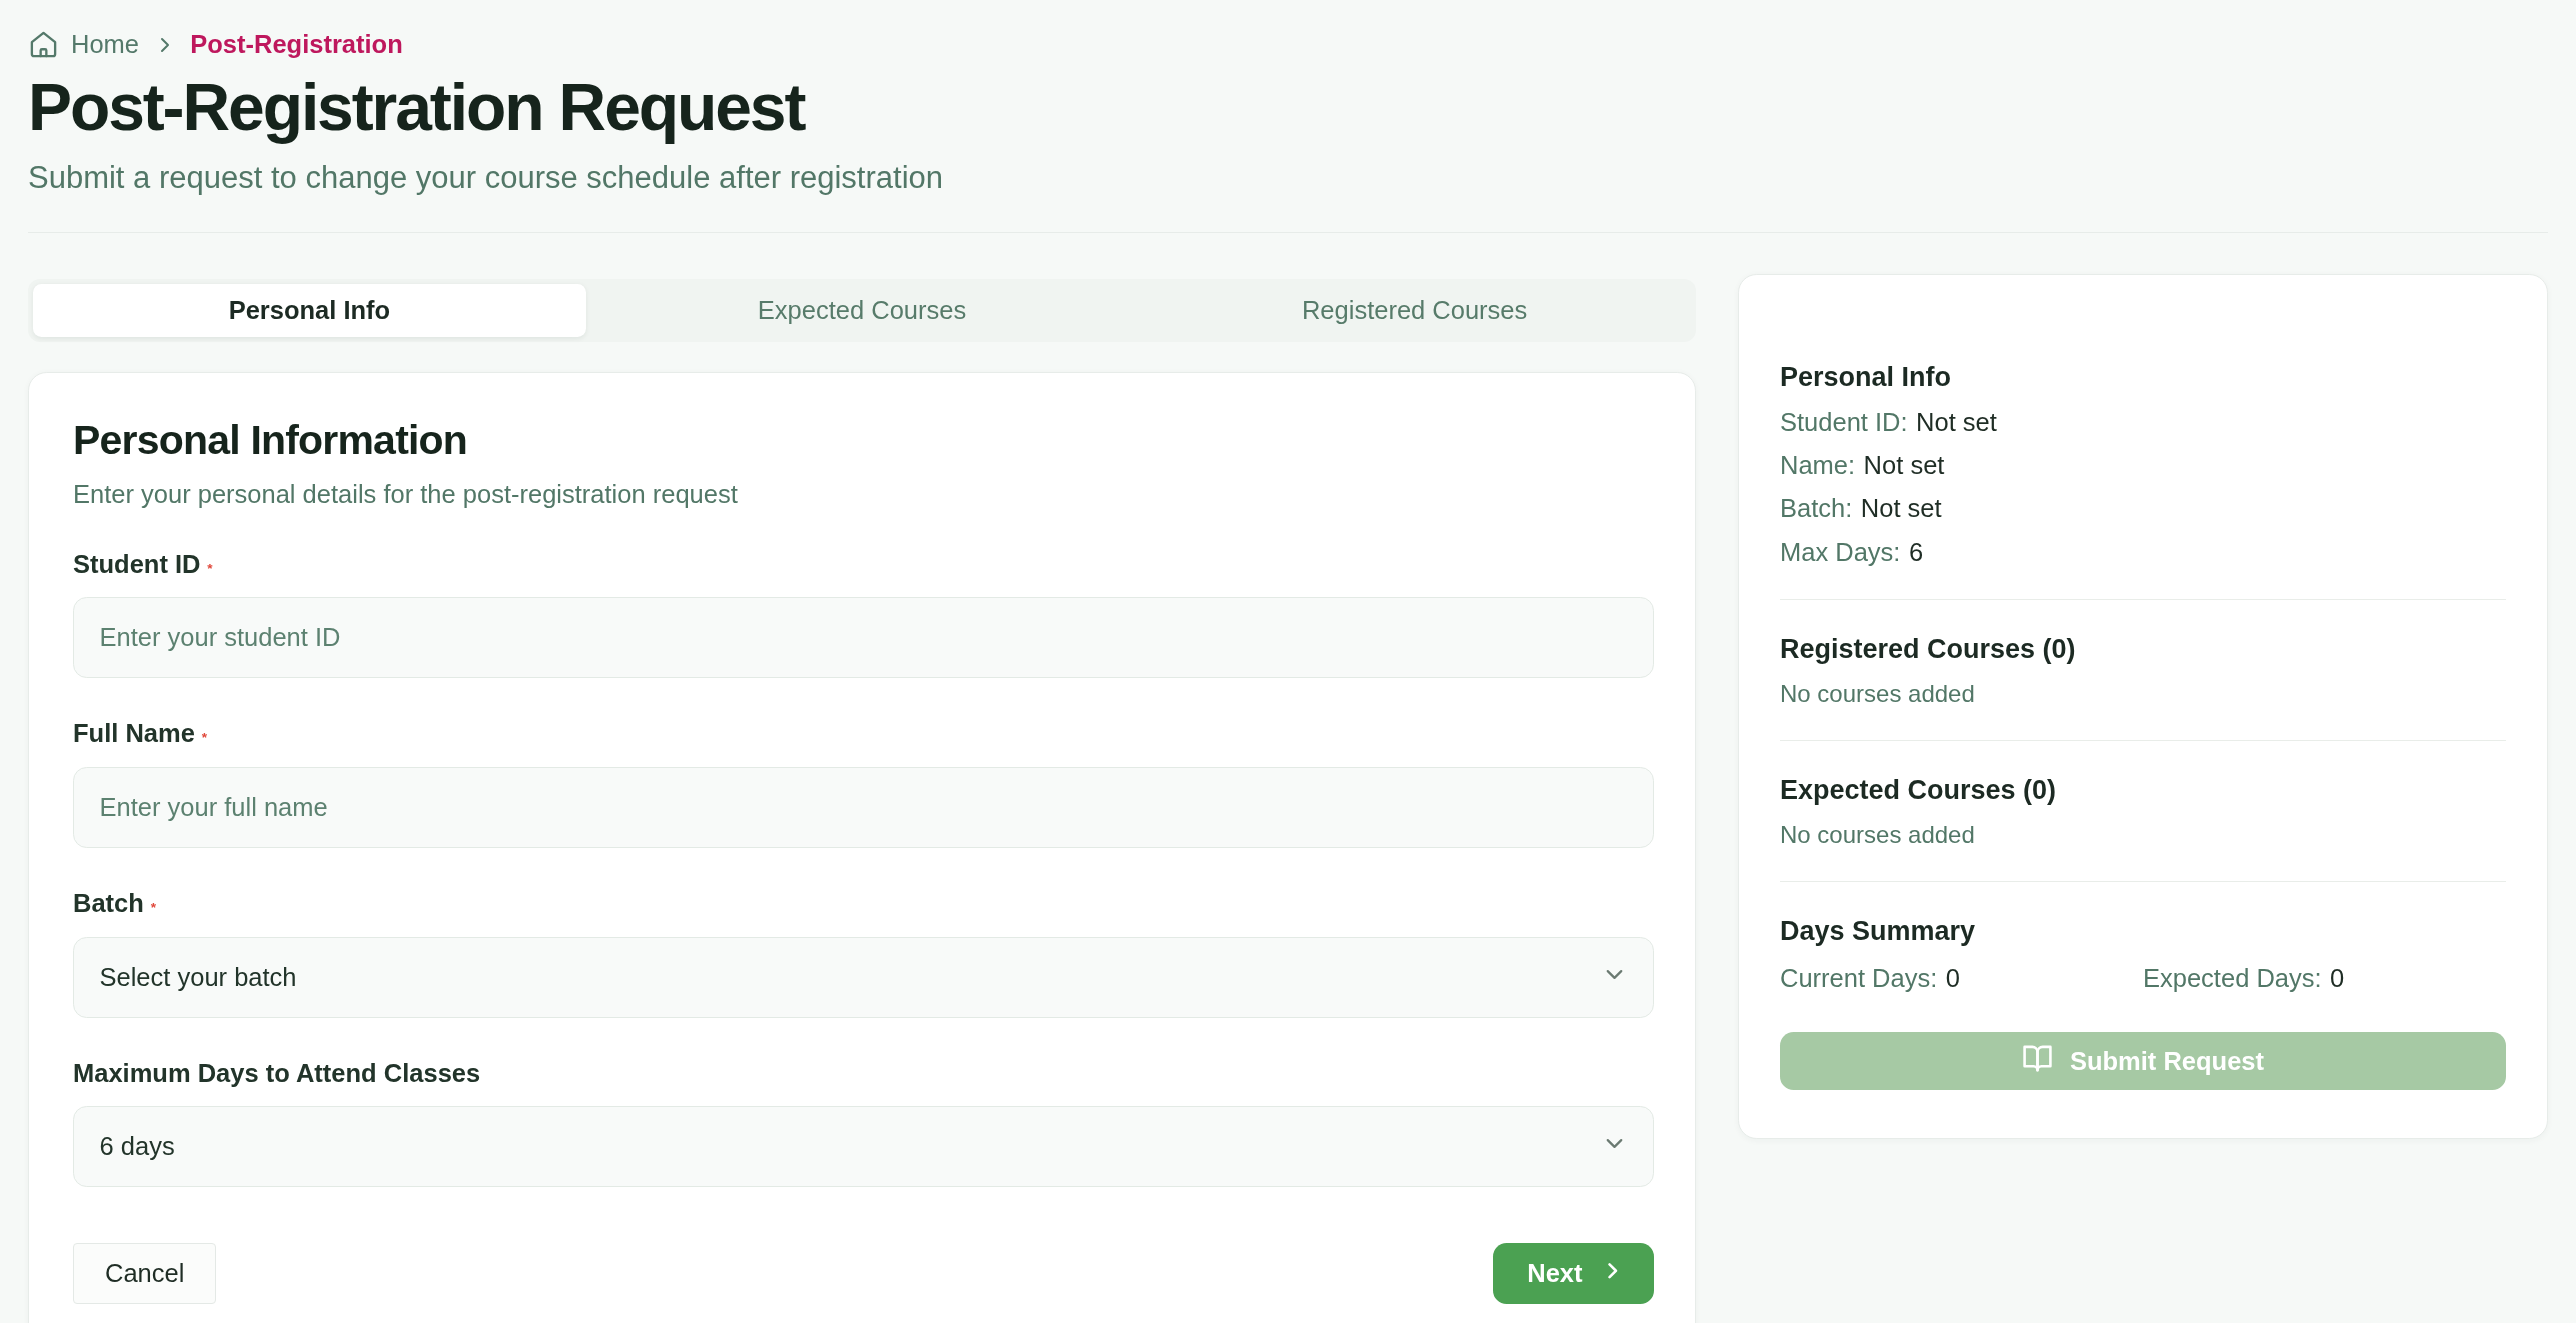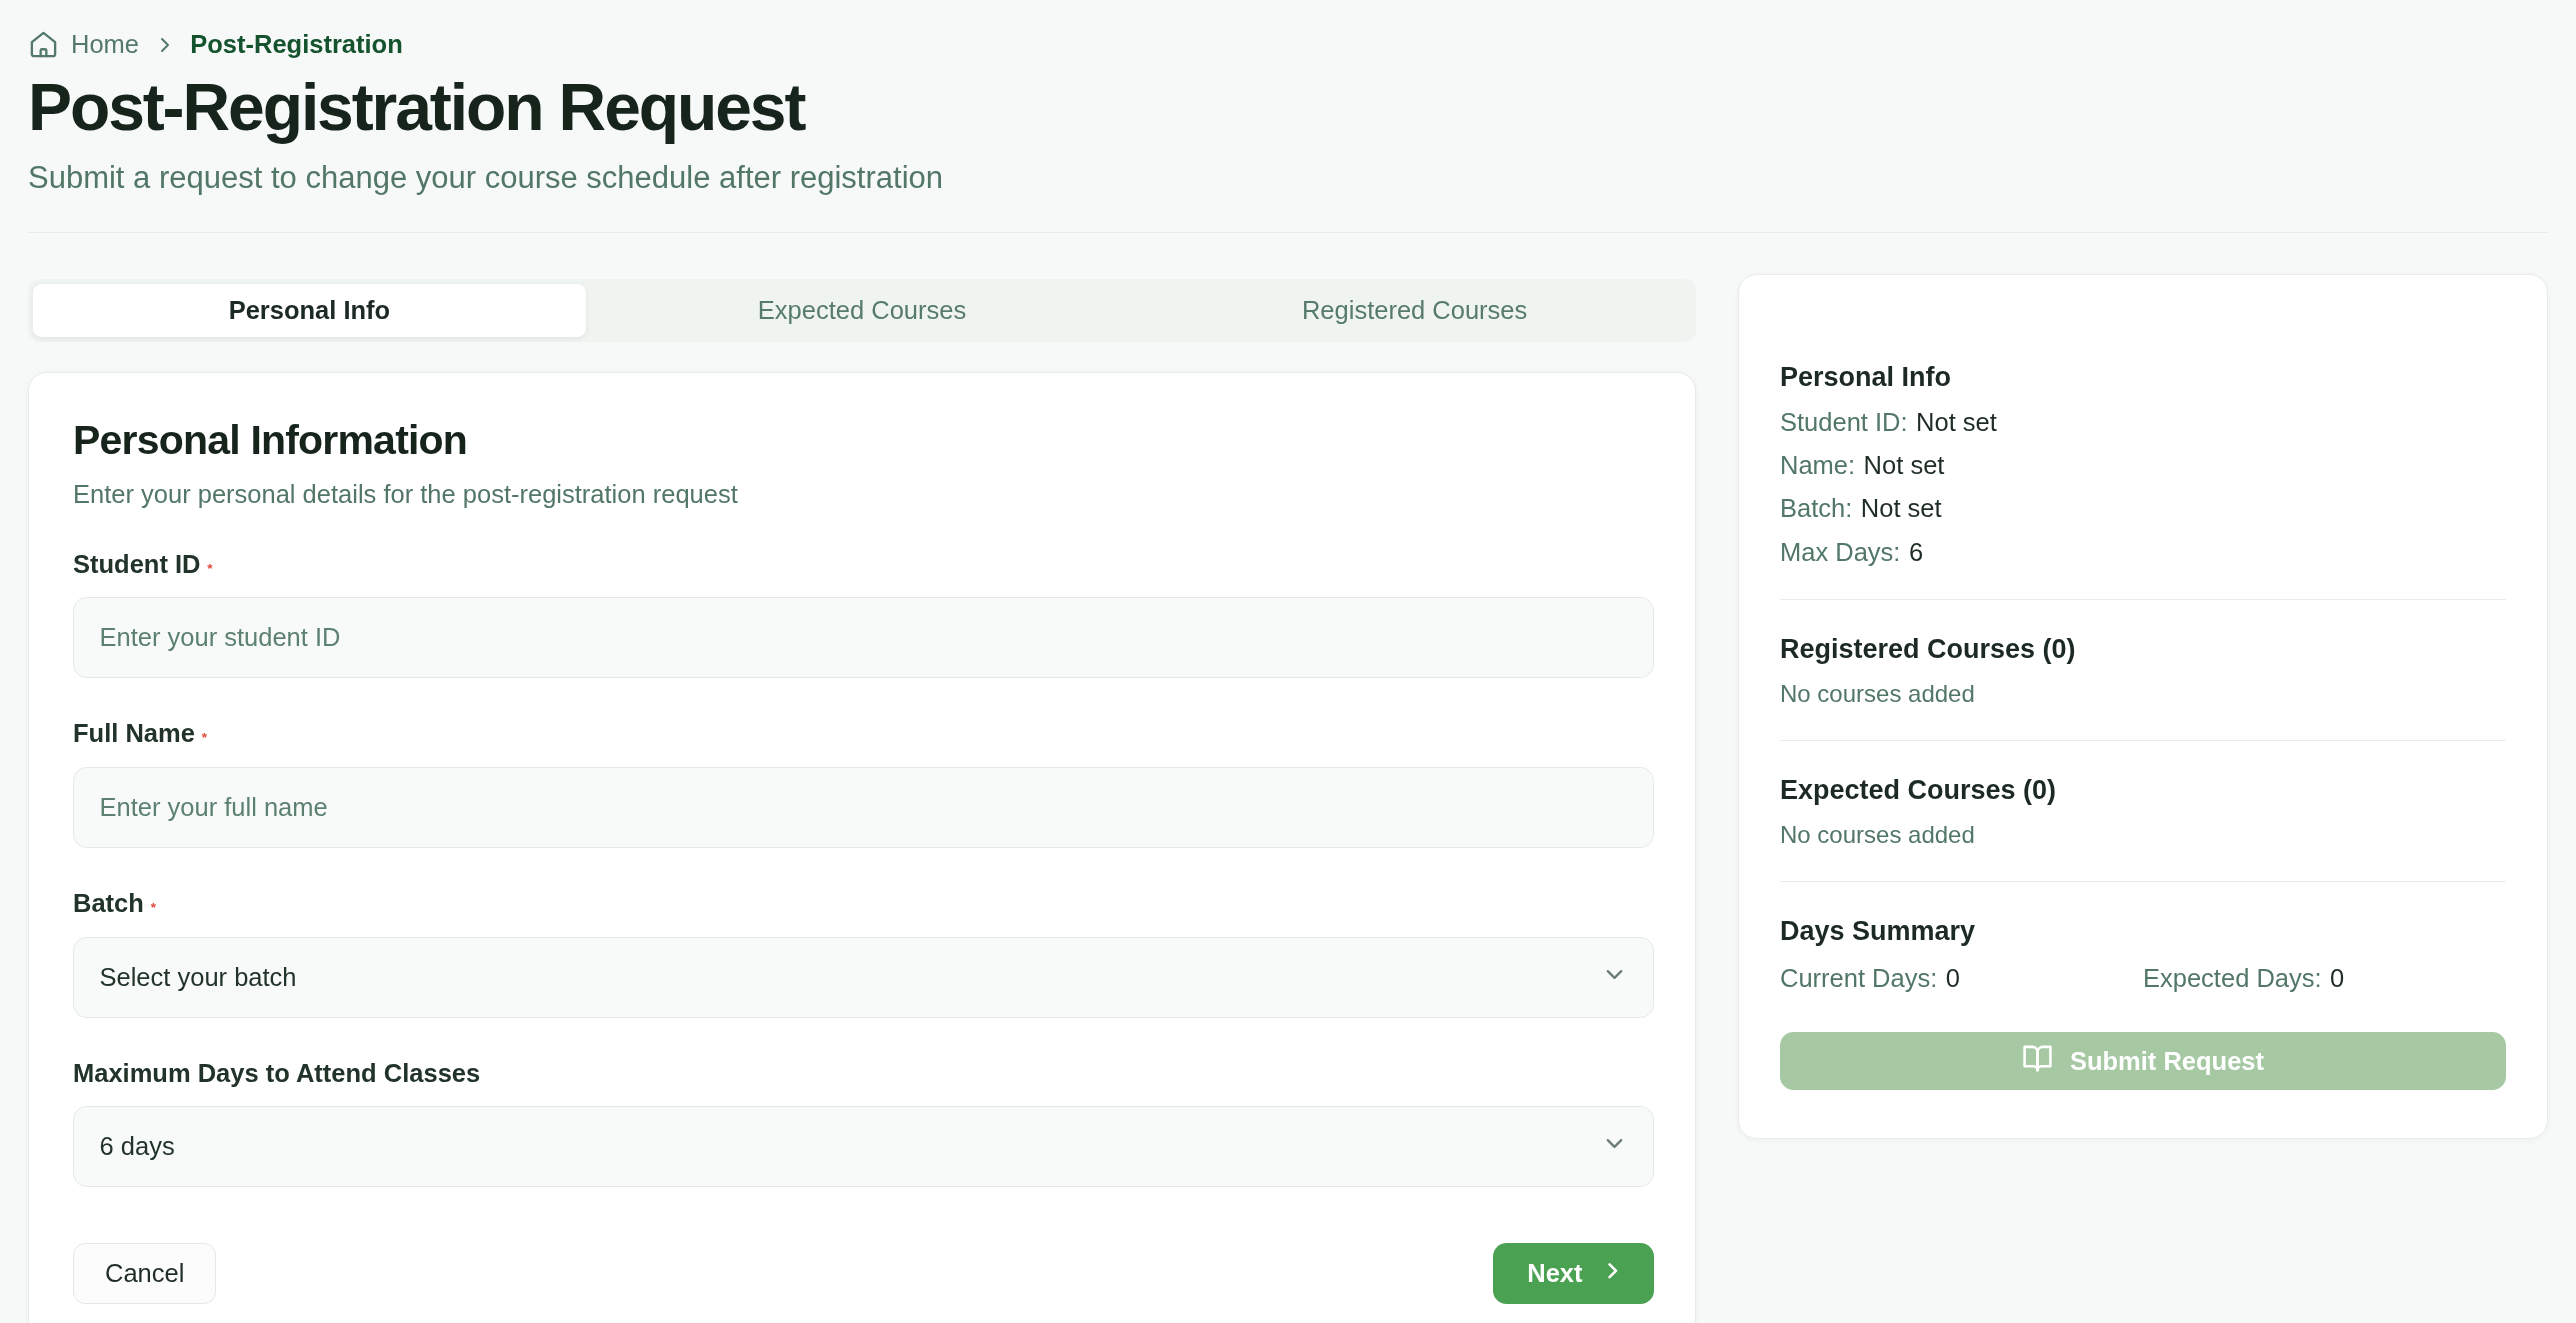--- a/index.html
+++ b/index.html
@@ -8,21 +8,21 @@
     background:#f6f9f7;
     font-family:"Liberation Sans", sans-serif;
     color:#1f2d25;
     overflow:hidden;
   }
   .page { padding:29px 28px 0 28px; }
 
   
   .breadcrumb { display:flex; align-items:center; gap:13.6px; font-size:25.5px; color:#54796a; }
   .breadcrumb .crumb-home { display:flex; align-items:center; gap:12px; color:#54796a; cursor:pointer; }
-  .breadcrumb .crumb-current { color:#14532d; font-weight:600; }
+  .breadcrumb .crumb-current { color:#be185d; font-weight:600; }
   .breadcrumb svg { display:block; }
 
   
   h1.page-title { margin-top:9px; font-size:66px; font-weight:800; letter-spacing:-2.1px; color:#16241c; }
   .page-subtitle { margin-top:15.3px; font-size:31px; color:#527767; }
   .top-divider { margin-top:36px; border:none; border-top:1.7px solid #e7ece9; }
 
   
   .columns { display:flex; gap:42px; margin-top:46px; align-items:flex-start; }
   .left-col { flex:1; min-width:0; }
@@ -51,21 +51,21 @@
   }
   .text-input::placeholder { color:#5c8170; opacity:1; }
   .text-input { display:block; outline:none; }
   .select { display:flex; align-items:center; justify-content:space-between; cursor:pointer; }
   .select .select-value { color:#22342a; }
   .select svg { flex-shrink:0; }
 
   .actions { margin-top:56px; display:flex; justify-content:space-between; align-items:center; }
   .btn { border:none; cursor:pointer; font-family:"Liberation Sans", sans-serif; }
   .btn-cancel { height:61px; padding:8px 31px; background:#fbfcfb; border:1.7px solid #e4e9e6;
-                border-radius:12px; font-size:25.5px; font-weight:500; color:#1f2d25; }
+                border-radius:4px; font-size:25.5px; font-weight:500; color:#1f2d25; }
   .btn-next { height:61px; padding:0 29px 0 34px; background:#4ba152; border-radius:13.6px;
               color:#ffffff; font-size:25.5px; font-weight:600; display:flex; align-items:center; gap:17px; }
 
   
   .summary-card { padding:39px 41px 48px 41px; margin-top:-5.1px; }
   .summary-title { font-size:39px; font-weight:700; letter-spacing:-0.8px; color:#16241c; }
   .sum-section-title { font-size:27px; font-weight:600; color:#1c2a23; }
   .first-section { margin-top:48px; }
   .sum-row { margin-top:14.4px; font-size:25.5px; }
   .sum-label { color:#527767; }

